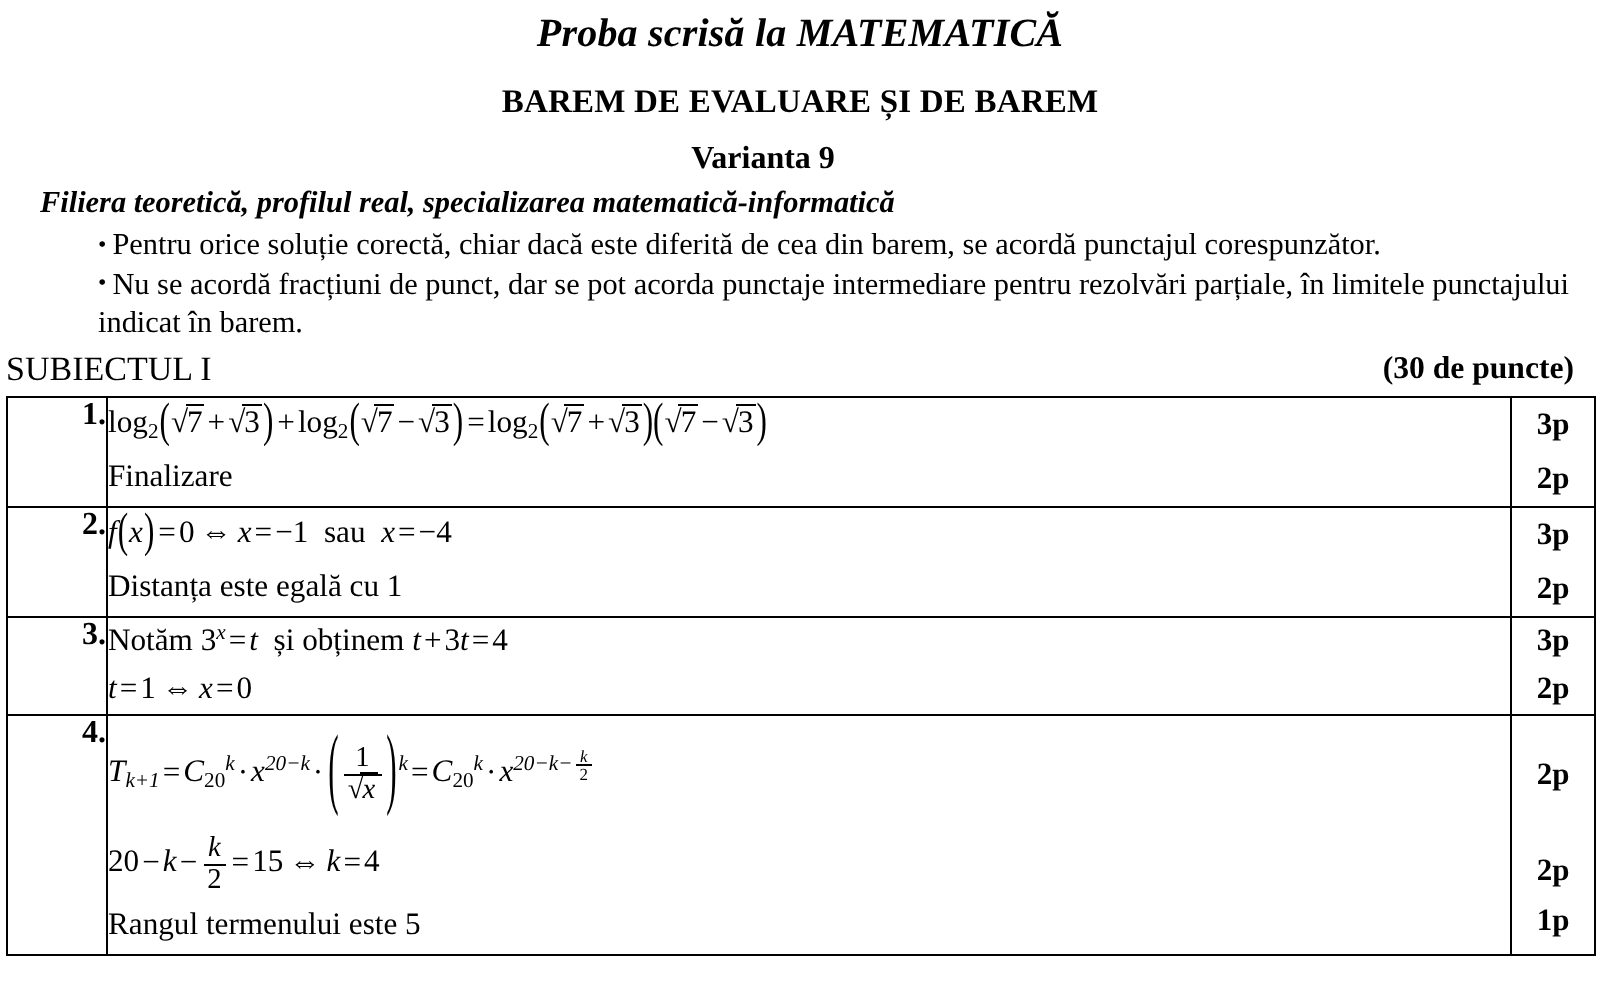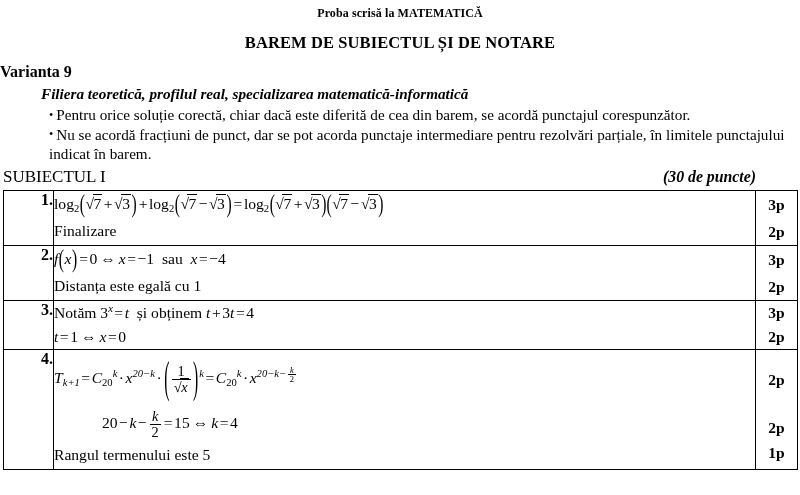--- a/index.html
+++ b/index.html
@@ -19,44 +19,44 @@
     position: relative;
     width: 800px;
     height: 495px;
     box-sizing: border-box;
   }
 
   
   .title-1 {
     text-align: center;
     font-weight: bold;
-    font-size: 12px;
+    font-size: 20px;
     line-height: 1.0;
     padding-top: 7px;
     letter-spacing: 0.1px;
+    font-style: italic;
   }
   .title-2 {
     text-align: center;
     font-weight: bold;
     font-size: 16.5px;
     line-height: 1.0;
     padding-top: 16px;
     letter-spacing: 0.1px;
   }
   .variant {
-    text-align: left;
+    text-align: center;
     font-weight: bold;
     font-size: 16px;
     padding-top: 11px;
     padding-right: 37px;
   }
   .filiera-block {
     padding-left: 20px;
     padding-top: 3px;
-    margin-left: 21px;
   }
   .filiera {
     font-weight: bold;
     font-style: italic;
     font-size: 15.2px;
     line-height: 1.30;
     white-space: nowrap;
   }
 
   
@@ -79,22 +79,22 @@
   
   .subject-line {
     position: relative;
     padding-left: 3px;
     padding-top: 3px;
     height: 22px;
     font-size: 17px;
   }
   .subject-line .s-left { position: absolute; left: 3px; top: 3px; }
   .subject-line .s-right {
-    position: absolute; right: 44px; top: 4px;
-    font-weight: bold; font-size: 15.8px; font-style: italic;
+    position: absolute; right: 13px; top: 4px;
+    font-weight: bold; font-size: 15.8px;
   }
 
   
   table.barem {
     border-collapse: collapse;
     width: 794px;
     margin-left: 3px;
     table-layout: fixed;
     margin-top: 1px;
   }
@@ -133,21 +133,21 @@
   .pline.tall-b { height: 32px; line-height: 38px; }
   .pline.tall-c { height: 28px; line-height: 24px; }
 
   .mline {
     font-size: 15.6px;
     height: 27px;
     display: flex;
     align-items: center;
   }
   .mline.r4a { height: 59px; }
-  .mline.r4b { height: 32px; margin-left: 48px; }
+  .mline.r4b { height: 32px; }
   .mline.r4c { height: 28px; }
 
   
   .math { font-style: italic; font-size: 15.6px; white-space: nowrap; }
   .math .up { font-style: normal; }
   sub, sup {
     font-size: 68%;
     font-style: italic;
     line-height: 0;
   }
@@ -200,21 +200,21 @@
   .op { font-style: normal; padding: 0 1.5px; }
   .opw { font-style: normal; padding: 0 3px; }
   .txt { font-style: normal; }
 </style>
 </head>
 <body>
 
 <div class="page">
 
   <div class="title-1">Proba scrisă la MATEMATICĂ</div>
-  <div class="title-2">BAREM DE SUBIECTUL ȘI DE NOTARE</div>
+  <div class="title-2">BAREM DE EVALUARE ȘI DE BAREM</div>
   <div class="variant">Varianta 9</div>
 
   <div class="filiera-block">
     <div class="filiera">Filiera teoretică, profilul real, specializarea matematică-informatică</div>
   </div>
 
   <div class="notes">
     <div class="note"><span class="bul">•</span><span>Pentru orice soluție corectă, chiar dacă este diferită de cea din barem, se acordă punctajul corespunzător.</span></div>
     <div class="note"><span class="bul">•</span><span>Nu se acordă fracțiuni de punct, dar se pot acorda punctaje intermediare pentru rezolvări parțiale, în limitele punctajului indicat în barem.</span></div>
   </div>

